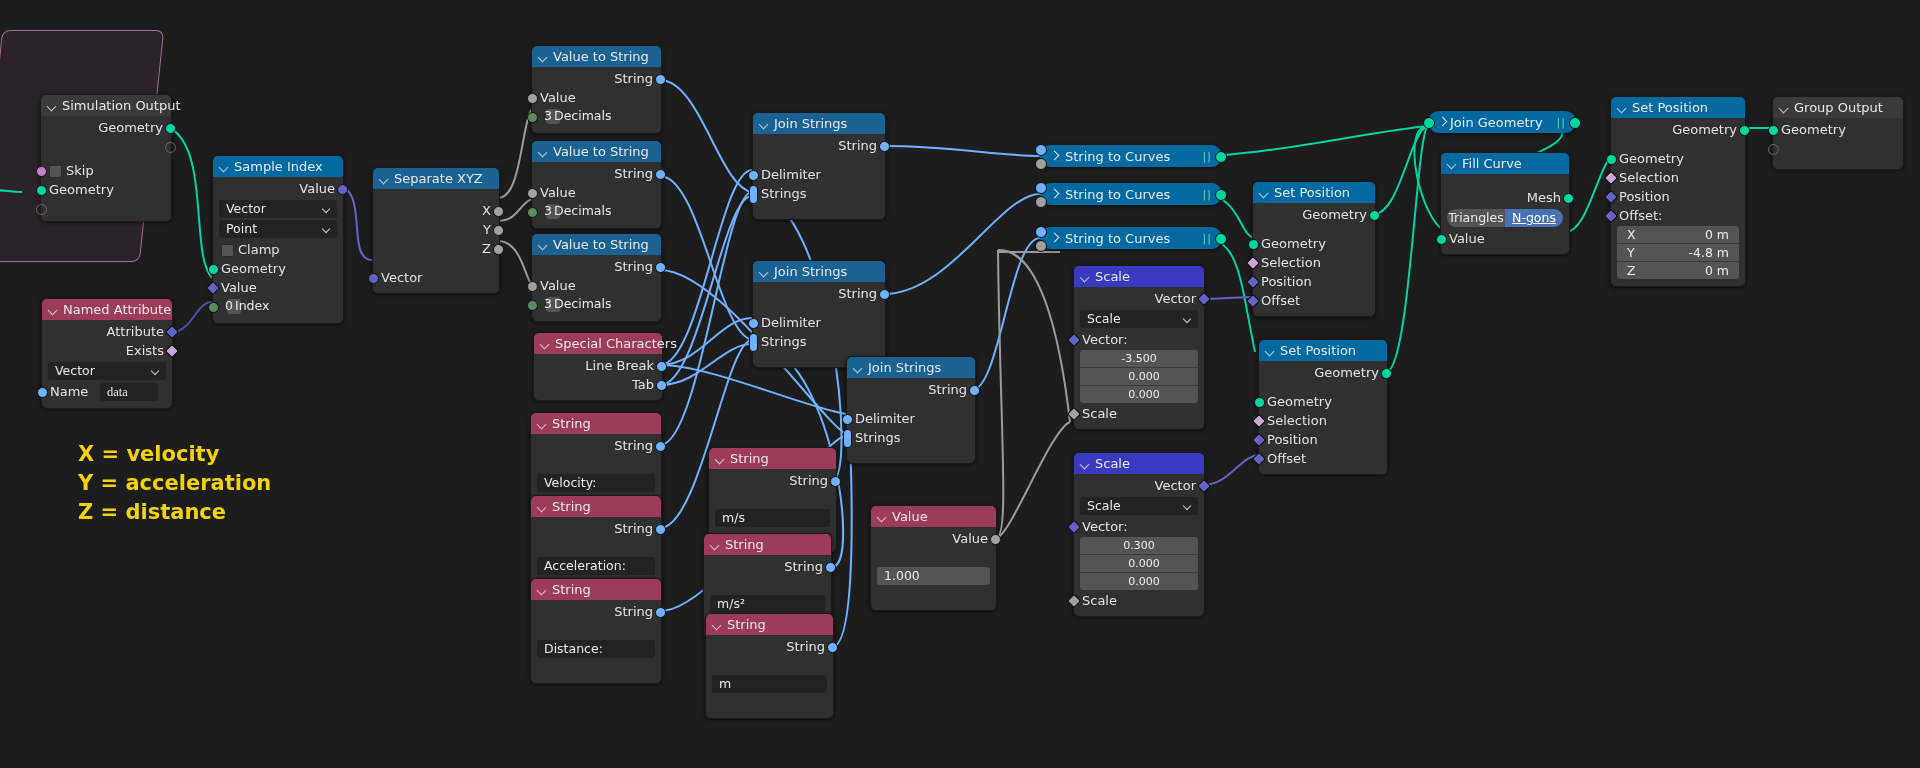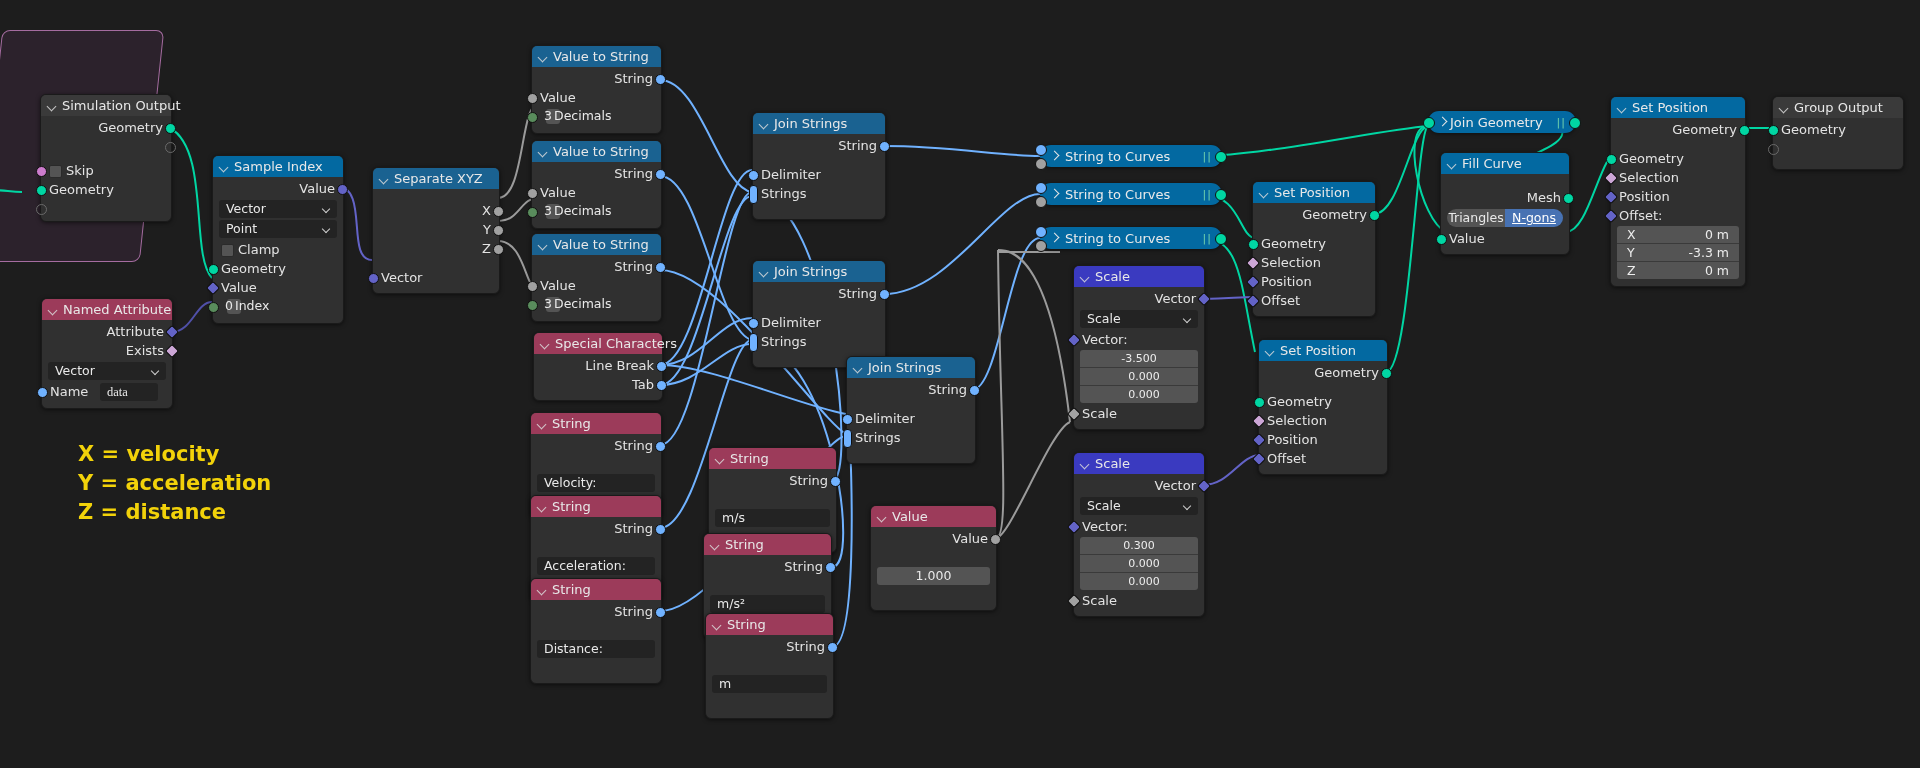--- a/index.html
+++ b/index.html
@@ -43,21 +43,21 @@
   .s-vec{background:#6363c7;}
   .s-str{background:#70b2ff;}
   .s-val{background:#a1a1a1;}
   .s-int{background:#598c5c;}
   .s-bool{background:#cca6d6;}
   .s-col{background:#cc7ccc;}
 
   .field{margin:19px 6px;height:18px;line-height:18px;border-radius:3px;background:#545454;
         font-size:12.5px;color:#e9e9e9;padding:0 7px;position:relative;}
   .field.dark{background:#232323;}
-  .field.center{text-align:center;}
+  .field.center{}
   .field.split .lab{position:absolute;left:8px;}
   .field.split .val{position:absolute;right:8px;}
   .select{margin:2px 6px;height:18px;line-height:18px;border-radius:3px;background:#232323;
         font-size:12.5px;color:#e9e9e9;padding:0 7px;position:relative;}
   .select:after{content:"";position:absolute;right:8px;top:6px;width:5px;height:5px;
         border-right:1.4px solid #cfcfcf;border-bottom:1.4px solid #cfcfcf;transform:rotate(45deg);}
   .chk{position:absolute;left:8px;top:4px;width:11px;height:11px;border-radius:2px;background:#545454;border:1px solid #2a2a2a;}
   .row.chkrow{padding-left:25px;}
 
   .labelrow{height:19px;line-height:19px;font-size:13px;padding:0 8px;position:relative;}
@@ -751,21 +751,21 @@
         <span class="sock l diam s-vec"></span>
         <span>Offset:</span>
       </div>
       <div class="xyzbox">
         <div class="v">
           <span class="k">X</span>
           <span class="n">0 m</span>
         </div>
         <div class="v">
           <span class="k">Y</span>
-          <span class="n">-3.3 m</span>
+          <span class="n">-4.8 m</span>
         </div>
         <div class="v">
           <span class="k">Z</span>
           <span class="n">0 m</span>
         </div>
       </div>
     </div>
   </div>
 
   <div class="node" style="left:1772px;top:96px;width:130px;">

